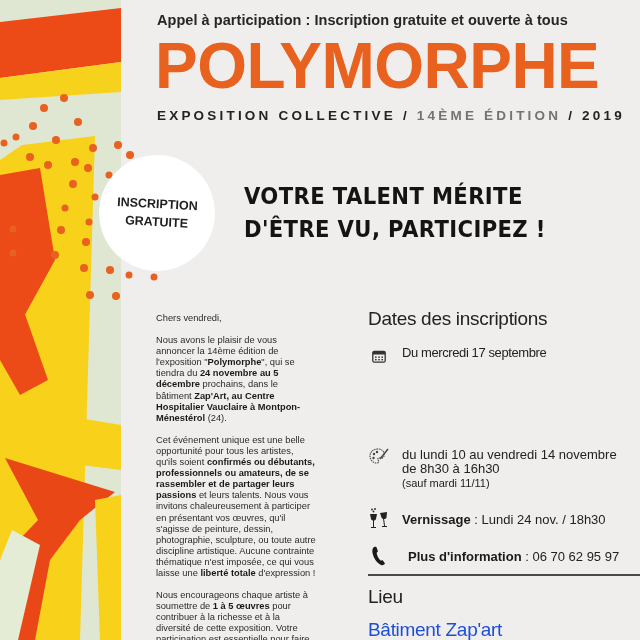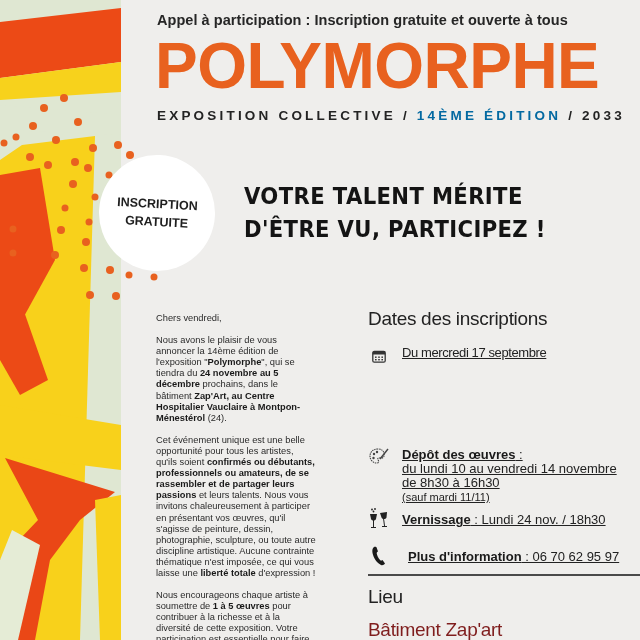--- a/index.html
+++ b/index.html
@@ -28,21 +28,21 @@
     .title {
       position: absolute; left: 155px; top: 31px;
       font-size: 64px; font-weight: bold; color: #e8611f;
       letter-spacing: -0.5px; line-height: 70px; white-space: nowrap;
     }
     .subtitle {
       position: absolute; left: 157px; top: 108px;
       font-size: 13.5px; font-weight: bold; letter-spacing: 3.2px;
       white-space: nowrap; color: #232323;
     }
-    .subtitle .accent { color: #0369a1; }
+    .subtitle .accent { color: #737373; }
 
     
     .badge {
       position: absolute; left: 99px; top: 155px; width: 116px; height: 116px;
       border-radius: 50%; background: #ffffff;
       display: flex; flex-direction: column; align-items: center; justify-content: center;
       transform: rotate(3deg);
     }
     .badge span {
       font-size: 12.5px; font-weight: bold; color: #1f1f1f; line-height: 18px;
@@ -68,33 +68,33 @@
 
     
     .info { position: absolute; left: 336px; top: 308px; width: 300px; margin-left: 32px; }
     .section-title {
       font-size: 19px; color: #222; font-weight: normal; letter-spacing: -0.3px;
     }
     .row { position: absolute; left: 0; display: flex; }
     .row .icon {
       width: 22px; display: flex; justify-content: center; color: #333; flex: 0 0 auto;
     }
-    .row .txt { margin-left: 12px; font-size: 13px; line-height: 14px; color: #222; text-decoration: underline; }
+    .row .txt { margin-left: 12px; font-size: 13px; line-height: 14px; color: #222; }
     .row .txt b { font-weight: bold; color: #1a1a1a; }
     .dates-big {
       font-size: 19.5px; line-height: 25px; color: #e0672a; letter-spacing: -0.4px;
     }
     .small { font-size: 11px; }
     .divider {
       position: absolute; left: 0; top: 266px; width: 300px; height: 2px; background: #4a4a4a;
     }
     .lieu-title { position: absolute; left: 0; top: 278px; }
     .lieu-value {
       position: absolute; left: 0; top: 311px;
-      font-size: 19px; color: #7f1d1d; letter-spacing: -0.3px;
+      font-size: 19px; color: #1d4ed8; letter-spacing: -0.3px;
     }
   </style>
 </head>
 <body>
 
 <div class="art-strip">
   <svg width="121" height="640" viewBox="0 0 121 640">
     <rect x="0" y="0" width="121" height="640" fill="#dfe7d2"></rect>
 
     <path d="M0 22 L121 8 L121 62 L0 78 Z" fill="#ec4a16"></path>
@@ -143,21 +143,21 @@
       <circle cx="116" cy="296" r="4"></circle>
     <circle cx="4" cy="143" r="3.5"></circle>
       <circle cx="13" cy="229" r="3.5"></circle>
       <circle cx="13" cy="253" r="3.5"></circle>
   </g>
 </svg>
 
 <div class="kicker">Appel à participation : Inscription gratuite et ouverte à tous</div>
 <div class="title">POLYMORPHE</div>
 <div class="subtitle">
-  <span>EXPOSITION COLLECTIVE / </span><span class="accent">14ÈME ÉDITION</span><span> / 2033</span>
+  <span>EXPOSITION COLLECTIVE / </span><span class="accent">14ÈME ÉDITION</span><span> / 2019</span>
 </div>
 
 <div class="badge">
   <span>INSCRIPTION</span>
   <span>GRATUITE</span>
 </div>
 
 <div class="slogan">
   <div>Votre talent mérite</div>
   <div>d'être vu, participez !</div>
@@ -198,21 +198,20 @@
     <span class="icon">
       <svg width="20" height="17" viewBox="0 0 20 17">
           <path d="M9 1 C3 1 1 5 1 8 C1 12 4 15 8 15 C10 15 10 13 9 12 C8 11 9 9.5 11 10 C14 11 16 8 15 5 C14 2 12 1 9 1 Z" fill="none" stroke="#444" stroke-width="1.1" stroke-dasharray="1.5 0.8"></path>
           <circle cx="5" cy="6" r="1.2" fill="#444"></circle>
           <circle cx="8" cy="4" r="1.2" fill="#444"></circle>
           <circle cx="4.5" cy="10" r="1.2" fill="#444"></circle>
           <path d="M19 1 L11 11" stroke="#444" stroke-width="1.4"></path>
         </svg>
     </span>
     <div class="txt">
-      <div><b>Dépôt des œuvres</b><span> :</span></div>
       <div>du lundi 10 au vendredi 14 novembre</div>
       <div>de 8h30 à 16h30</div>
       <div class="small">(sauf mardi 11/11)</div>
     </div>
   </div>
 
   <div class="row" style="top:200px;">
     <span class="icon">
       <svg width="20" height="22" viewBox="0 0 20 22">
           <g fill="#222">

